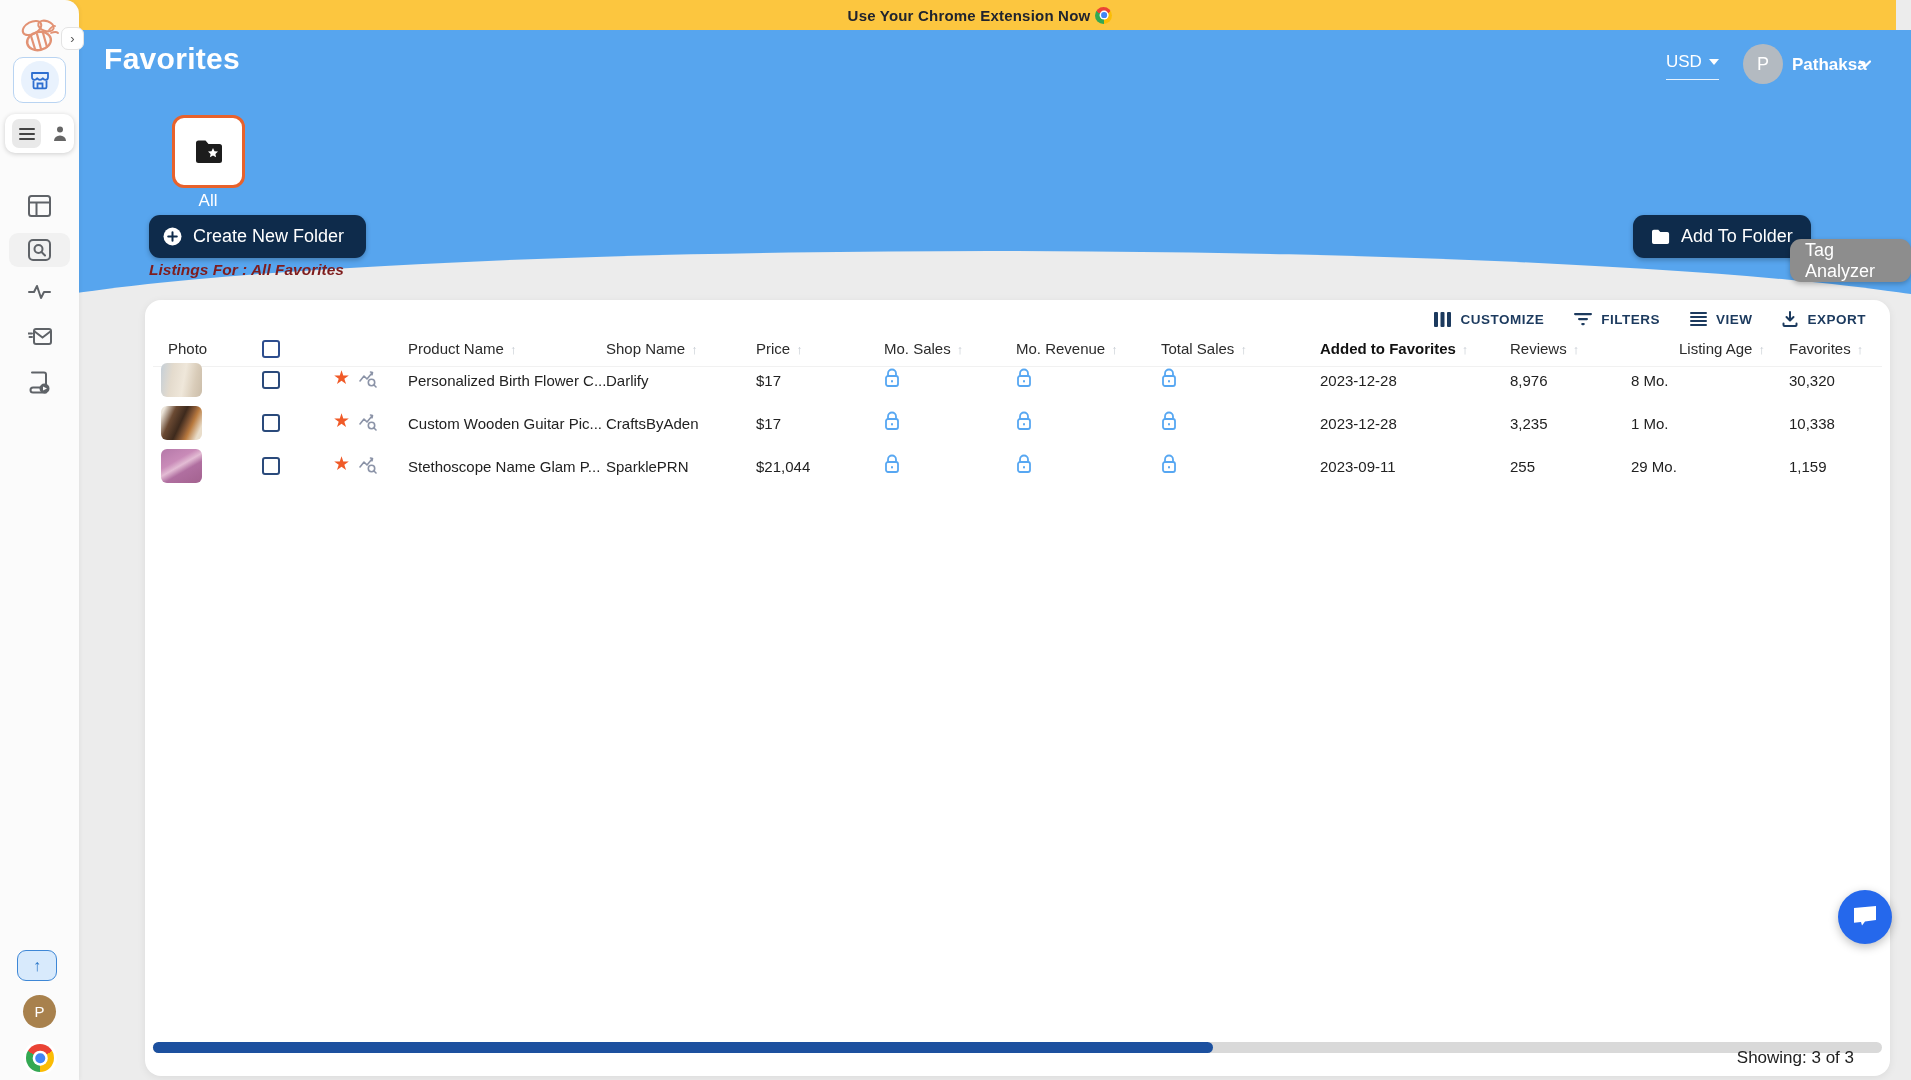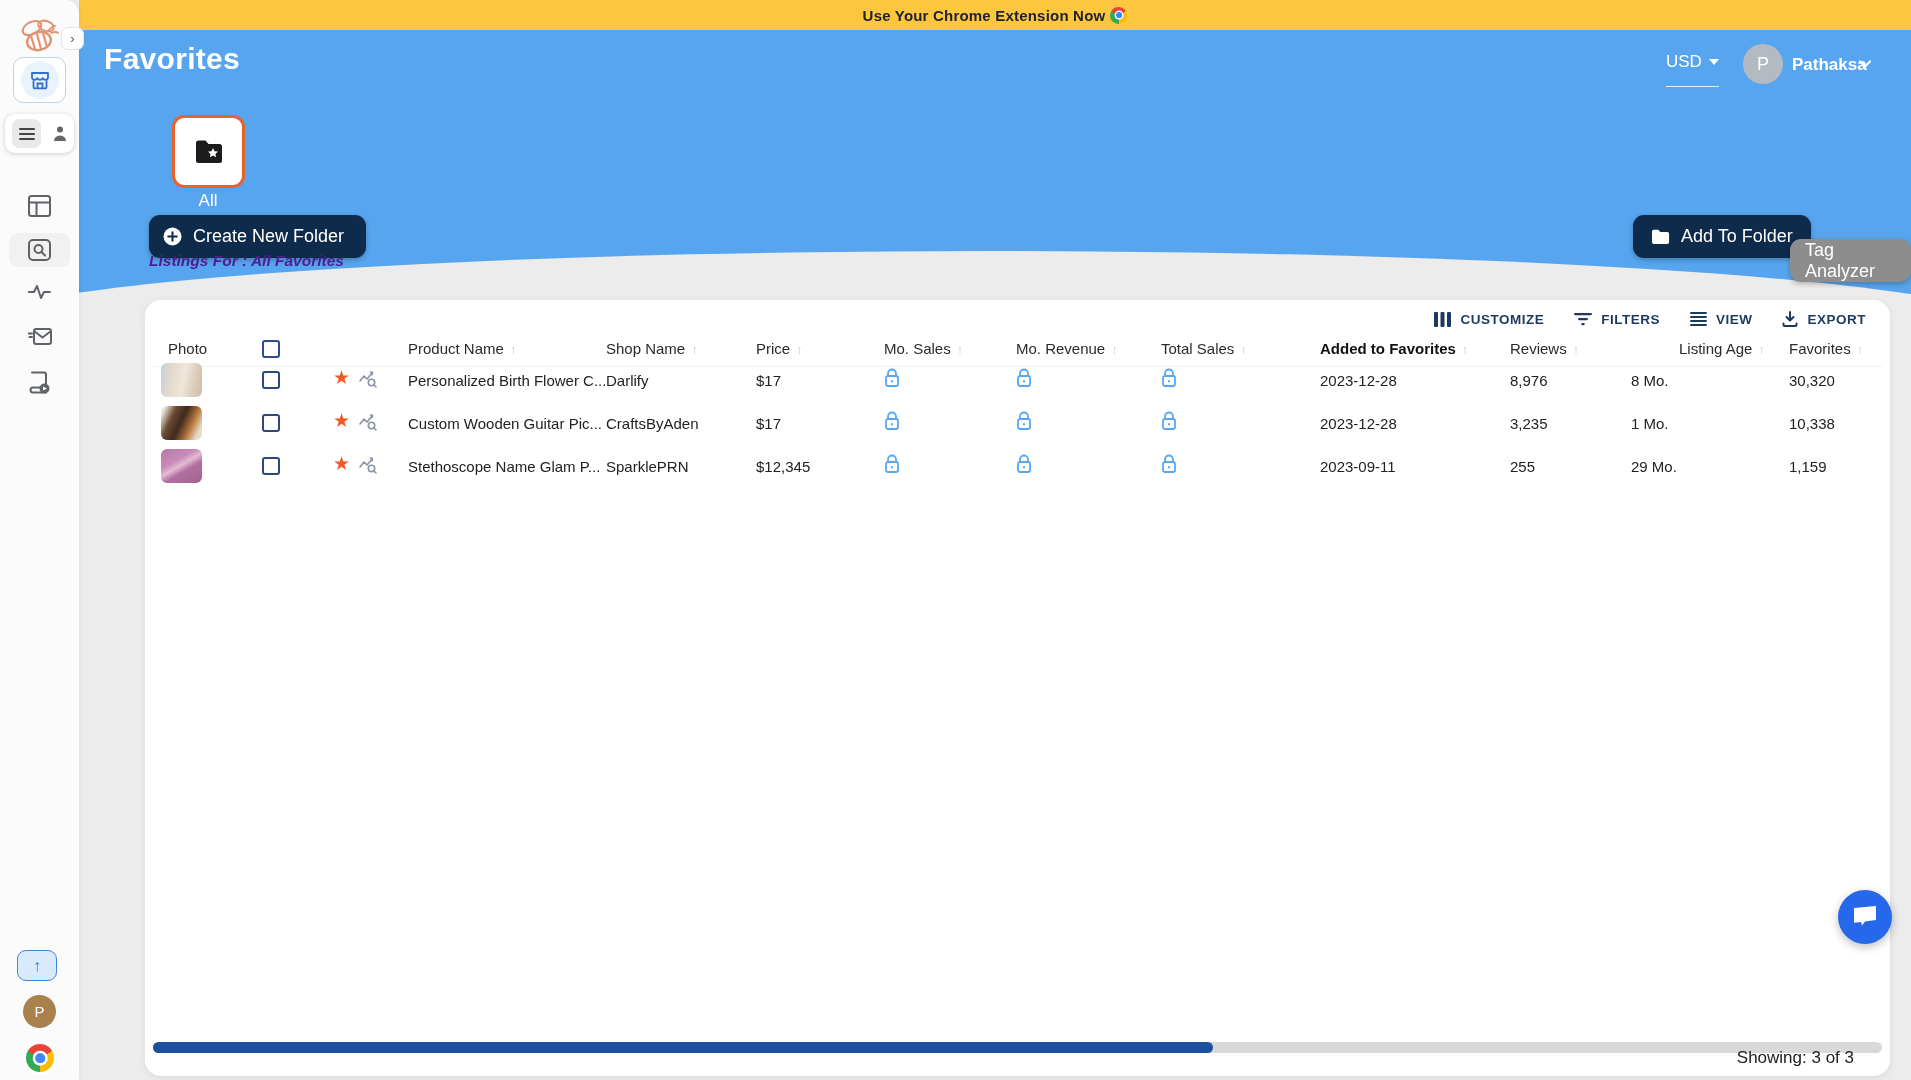--- a/index.html
+++ b/index.html
@@ -1,21 +1,21 @@
 <!DOCTYPE html>
 <html><head>
 <meta charset="utf-8">
 <style>
   * { margin:0; padding:0; box-sizing:border-box; }
   html,body { width:1911px; height:1080px; overflow:hidden; }
   body { background:#ececec; font-family:"Liberation Sans", sans-serif; position:relative; }
   .abs { position:absolute; }
 
   
-  .banner { left:79px; top:0; width:1832px; height:30px; background:#fcc63f;
+  .banner { left:64px; top:0; width:1832px; height:30px; background:#fcc63f;
             display:flex; align-items:center; justify-content:center; gap:5px; z-index:4; }
   .banner-text { font-size:15px; font-weight:700; color:#20242e; letter-spacing:.2px; }
 
   
   .chrome { border-radius:50%; position:relative;
             background:conic-gradient(from -60deg,#ea4335 0 120deg,#fbbc05 0 240deg,#34a853 0 360deg); }
   .chrome::before { content:""; position:absolute; left:50%; top:50%; transform:translate(-50%,-50%);
             width:52%; height:52%; background:#fff; border-radius:50%; }
   .chrome::after { content:""; position:absolute; left:50%; top:50%; transform:translate(-50%,-50%);
             width:34%; height:34%; background:#4285f4; border-radius:50%; }
@@ -23,21 +23,21 @@
   .chrome.lg { width:28px; height:28px; box-shadow:0 0 0 3px #fff; }
 
   
   .bluehead { left:79px; top:30px; width:1832px; height:295px; background:#57a5ee; z-index:1; }
   .wave { left:-40px; top:251px; width:2060px; height:320px; background:#ececec;
           border-radius:50% 50% 0 0 / 78px 78px 0 0; z-index:2; }
 
   .page-title { left:104px; top:42px; font-size:30px; font-weight:600; color:#fff; z-index:4; letter-spacing:.3px; }
 
   .currency { left:1666px; top:52px; z-index:4; color:#fff; font-size:17px; font-weight:500;
-              display:flex; align-items:center; gap:7px; padding-bottom:14px;
+              display:flex; align-items:center; gap:7px; padding-bottom:7px;
               border-bottom:1px solid rgba(255,255,255,.85); cursor:pointer; }
   .caret-down { width:0; height:0; border-left:5px solid transparent; border-right:5px solid transparent;
                 border-top:6px solid #fff; }
   .hdr-avatar { left:1743px; top:44px; width:40px; height:40px; border-radius:50%; background:#b3bac1;
                 color:#fff; font-size:18px; display:flex; align-items:center; justify-content:center; z-index:4; }
   .hdr-name { left:1792px; top:55px; color:#fff; font-size:17px; font-weight:700; z-index:4; }
   .hdr-chevron { left:1857px; top:56px; z-index:4; }
 
   
   .folder-tile { left:172px; top:115px; width:73px; height:73px; background:#fff;
@@ -47,22 +47,22 @@
 
   
   .btn { height:43px; border-radius:11px; display:flex; align-items:center; color:#fff;
          font-size:18px; cursor:pointer; z-index:4; box-shadow:0 2px 5px rgba(0,0,0,.25); }
   .btn-navy { background:#0e2b4b; }
   .btn-gray { background:#8d8d8d;margin-top:24px; }
   .btn-create { left:149px; top:215px; padding:0 22px 0 14px; gap:11px; }
   .btn-add    { left:1633px; top:215px; padding:0 18px; gap:11px; }
   .btn-tag    { left:1790px; top:215px; padding:0 15px; }
 
-  .listings-for { left:149px; top:252px; font-size:15.5px; font-style:italic; font-weight:600;
-                  color:#4c1d95; z-index:4; }
+  .listings-for { left:149px; top:261px; font-size:15.5px; font-style:italic; font-weight:600;
+                  color:#7f1d1d; z-index:4; }
 
   
   .card { left:145px; top:300px; width:1745px; height:776px; background:#fff; border-radius:16px;
           z-index:3; box-shadow:0 2px 8px rgba(0,0,0,.07); }
 
   .toolbar { position:absolute; right:24px; top:11px; display:flex; gap:30px; }
   .tool { display:flex; align-items:center; gap:9px; color:#1c3a5e; font-size:13.5px; font-weight:700;
           letter-spacing:.5px; cursor:pointer; }
 
   .th { position:absolute; top:40px; font-size:15px; color:#2b2b2b; white-space:nowrap; }
@@ -307,21 +307,21 @@
     <div class="star">★</div>
     <div class="analyze">
       <svg width="18" height="18" viewBox="0 0 18 18">
           <path d="M1 11 L5 6 L8 9 L13 3 M11.5 2 L13.5 2.6 L13 4.8" stroke="#8b93a7" stroke-width="1.6" fill="none" stroke-linecap="round" stroke-linejoin="round"></path>
           <circle cx="12.5" cy="12.5" r="3.2" stroke="#8b93a7" stroke-width="1.6" fill="none"></circle>
           <path d="M15 15 L17 17" stroke="#8b93a7" stroke-width="1.6" stroke-linecap="round"></path>
         </svg>
     </div>
     <div class="cell" style="left:263px">Stethoscope Name Glam P...</div>
     <div class="cell" style="left:461px">SparklePRN</div>
-    <div class="cell" style="left:611px; font-weight:500">$12,345</div>
+    <div class="cell" style="left:611px; font-weight:500">$21,044</div>
     <div class="lockcell" style="left:739px"><svg width="16" height="20" viewBox="0 0 16 20">
           <path d="M4 8 V5.5 a4 4 0 0 1 8 0 V8" stroke="#57a7f2" stroke-width="1.8" fill="none" stroke-linecap="round"></path>
           <rect x="2" y="8" width="12" height="10" rx="2" stroke="#57a7f2" stroke-width="1.8" fill="none"></rect>
           <rect x="7" y="12" width="2" height="2.6" rx="1" fill="#57a7f2"></rect>
         </svg></div>
     <div class="lockcell" style="left:871px"><svg width="16" height="20" viewBox="0 0 16 20">
           <path d="M4 8 V5.5 a4 4 0 0 1 8 0 V8" stroke="#57a7f2" stroke-width="1.8" fill="none" stroke-linecap="round"></path>
           <rect x="2" y="8" width="12" height="10" rx="2" stroke="#57a7f2" stroke-width="1.8" fill="none"></rect>
           <rect x="7" y="12" width="2" height="2.6" rx="1" fill="#57a7f2"></rect>
         </svg></div>

